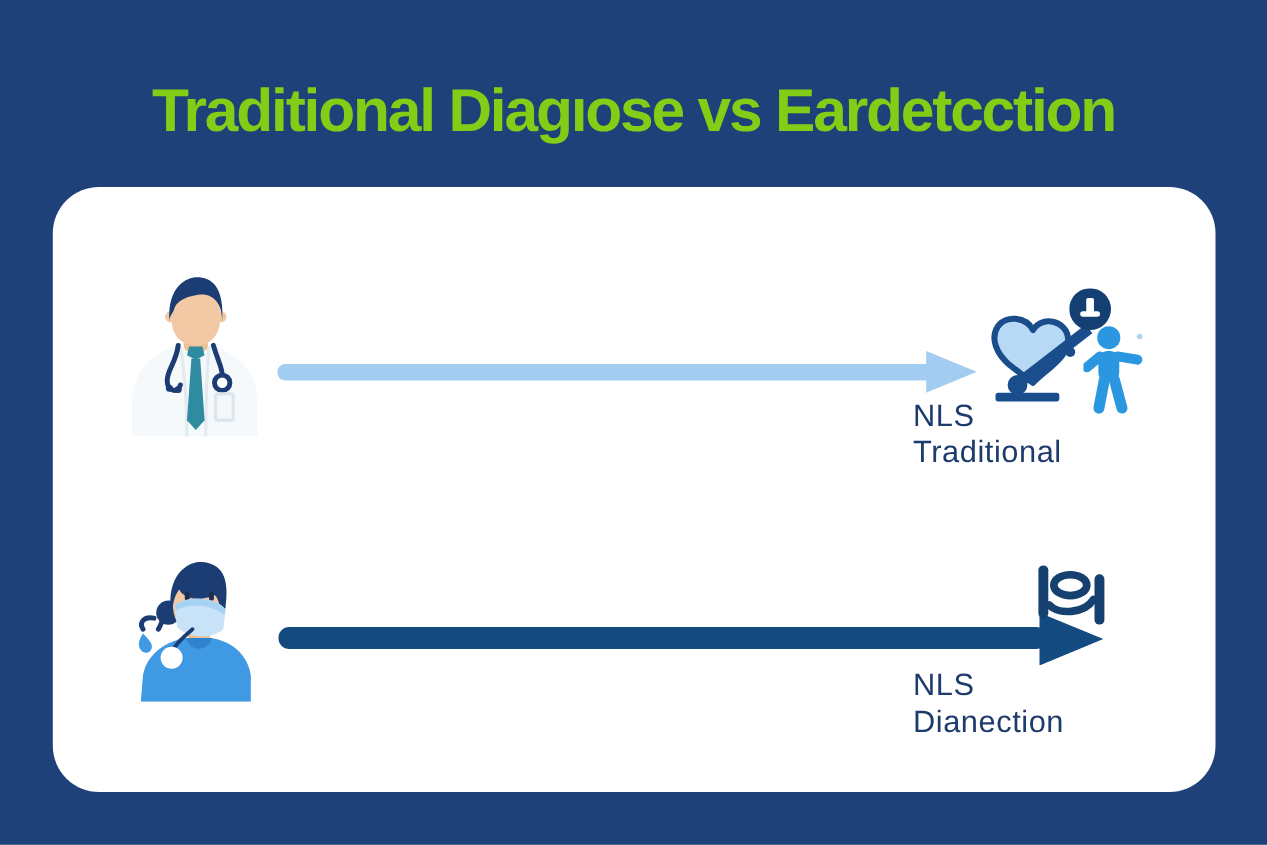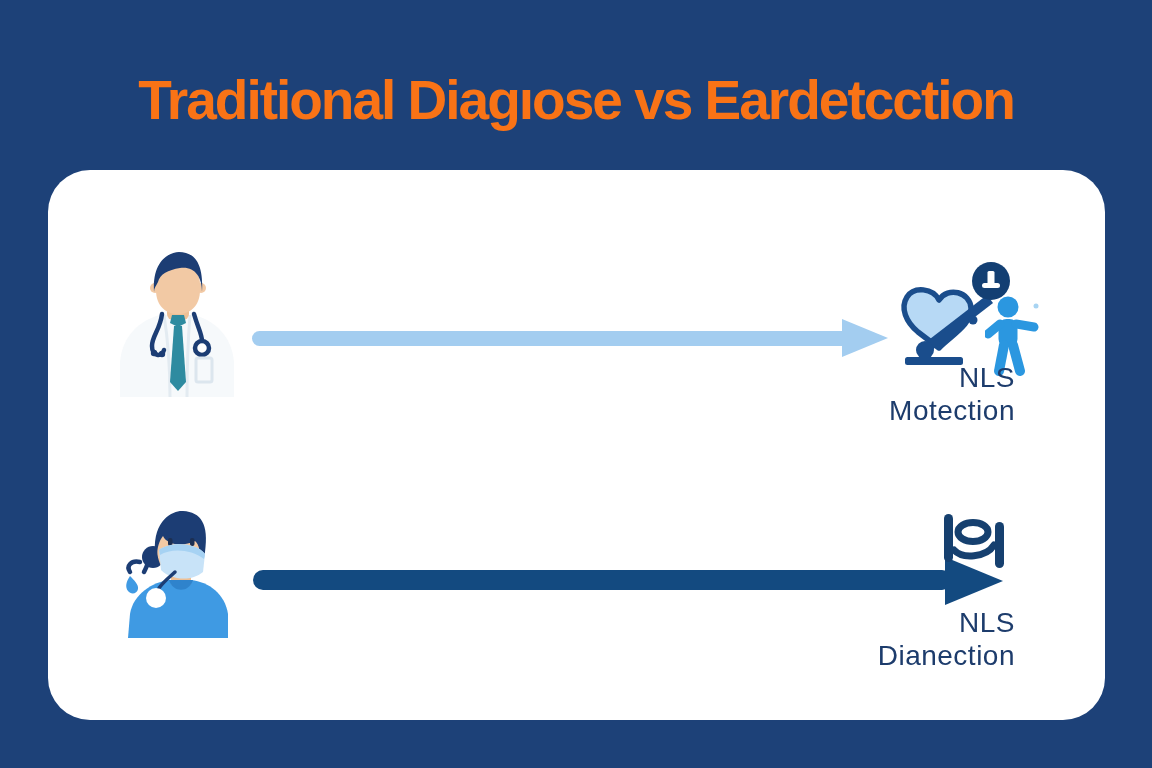--- a/index.html
+++ b/index.html
@@ -8,41 +8,41 @@
     font-family: "Liberation Sans", sans-serif;
     background: #1d4178;
     overflow: hidden;
   }
   .stage { position: relative; width: 1152px; height: 768px; }
 
   .title {
     position: absolute;
     left: 0; top: 68px; width: 1152px;
     text-align: center;
-    color: #f97316;
+    color: #84cc16;
     font-size: 55px;
     font-weight: 700;
     letter-spacing: -2px;
     white-space: nowrap;
   }
 
   .card {
     position: absolute;
     left: 48px; top: 170px;
     width: 1057px; height: 550px;
     background: #ffffff;
     border-radius: 42px;
   }
 
   .abs { position: absolute; }
 
   .result-label {
     position: absolute;
     width: 185px;
-    text-align: right;
+    text-align: left;
     color: #1d3c6c;
     font-size: 28px;
     line-height: 33px;
     letter-spacing: 0.5px;
   }
   .label-top { left: 830px; top: 361px; }
   .label-bottom { left: 830px; top: 606px; }
 </style>
 </head>
 <body>
@@ -96,21 +96,21 @@
     <circle cx="23" cy="11" r="10.5" fill="#2b97e0"></circle>
     <rect x="13.5" y="23" width="19" height="28" rx="8" fill="#2b97e0"></rect>
     <line x1="15" y1="28" x2="3" y2="38" stroke="#2b97e0" stroke-width="9" stroke-linecap="round"></line>
     <line x1="31" y1="28" x2="49" y2="31" stroke="#2b97e0" stroke-width="9" stroke-linecap="round"></line>
     <line x1="19" y1="49" x2="14" y2="75" stroke="#2b97e0" stroke-width="10" stroke-linecap="round"></line>
     <line x1="28" y1="49" x2="35" y2="75" stroke="#2b97e0" stroke-width="10" stroke-linecap="round"></line>
   </svg>
 
   <div class="result-label label-top">
     <div>NLS</div>
-    <div>Motection</div>
+    <div>Traditional</div>
   </div>
 
   <svg class="abs" style="left:113px; top:508px;" width="132" height="130" viewBox="0 0 132 130">
     <path d="M15,130 L17,106 C20,86 40,74 56,72 L78,72 C96,74 112,86 115,106 L115,130 Z" fill="#3f9ae3"></path>
     <circle cx="40" cy="49" r="11" fill="#1c3d74"></circle>
     <rect x="58" y="58" width="20" height="20" rx="4" fill="#eec096"></rect>
     <path d="M56,72 C60,85 76,85 80,72 Z" fill="#2f83cc"></path>
     <path d="M44,34 C44,10 90,10 90,34 L90,40 C90,58 80,70 67,70 C54,70 44,58 44,40 Z" fill="#f2c9a4"></path>
     <path d="M42,44 C40,10 62,2 70,3 C88,4 96,16 92,44 C90,56 88,60 86,62 C89,46 86,36 82,33 C70,39 54,37 50,28 C46,33 44,40 44,48 Z" fill="#1c3d74"></path>
     <rect x="55" y="30" width="4.5" height="8" rx="2" fill="#1c2f52"></rect>

